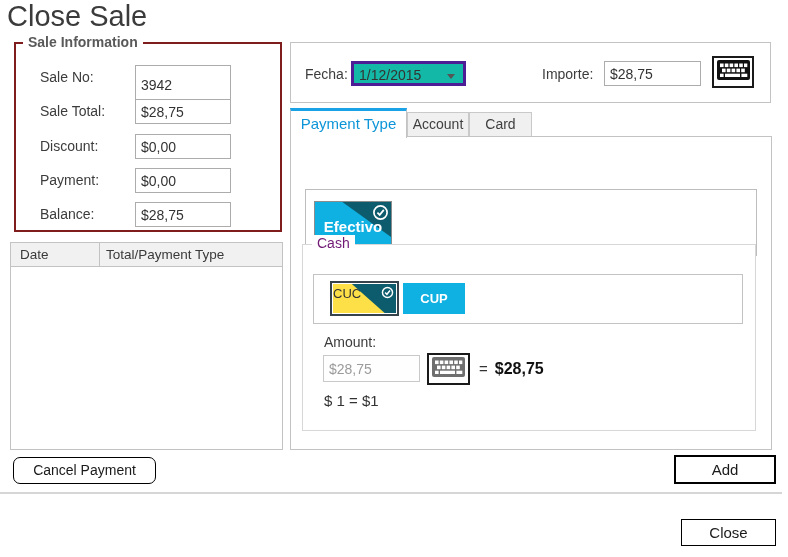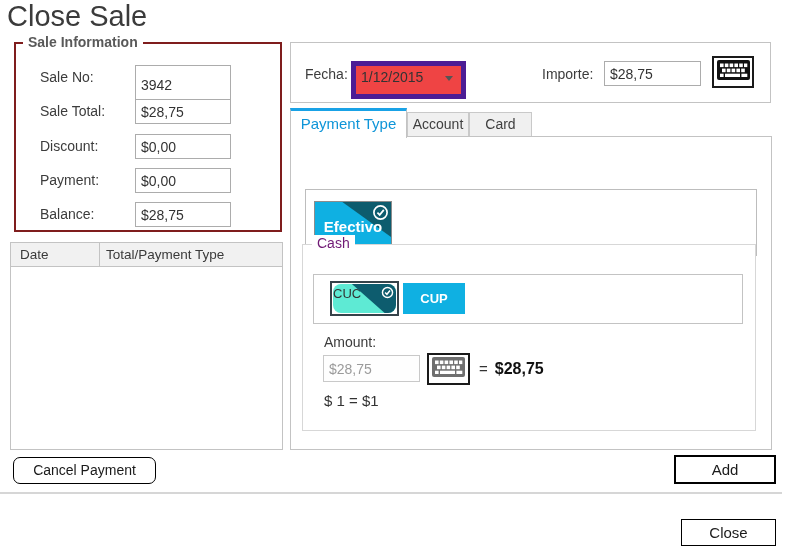--- a/index.html
+++ b/index.html
@@ -19,21 +19,21 @@
           font-size:14px; color:#333; padding:0 5px; outline:none; }
 
   
   .paytable { position:absolute; left:10px; top:242px; width:273px; height:208px; border:1px solid #c3c3c3; background:#fff; }
   .paytable .thead { display:flex; height:24px; background:#f1f1f1; border-bottom:1px solid #c3c3c3; align-items:center; font-size:13.5px; color:#3a3a3a; }
   .paytable .th1 { width:88px; padding-left:9px; }
   .paytable .th2 { flex:1; padding-left:6px; border-left:1px solid #c3c3c3; height:24px; line-height:24px; }
 
   
   .fecha-panel { position:absolute; left:290px; top:42px; width:481px; height:61px; border:1px solid #c3c3c3; }
-  .combo { position:absolute; left:60px; top:18px; width:115px; height:38px; border:5px solid #4c1d95; background:#ef4444;
+  .combo { position:absolute; left:60px; top:18px; width:115px; height:25px; border:3px solid #4c1d95; background:#14b8a6;
            font-size:14px; color:#333; line-height:23px; padding-left:5px; cursor:default; }
   .combo .arrow { position:absolute; right:8px; top:10px; width:0; height:0;
                   border-left:4px solid transparent; border-right:4px solid transparent; border-top:5px solid #555; }
 
   .kb-btn { position:absolute; background:#fff; border:2px solid #1a1a1a; display:flex; align-items:center; justify-content:center; cursor:pointer; }
 
   
   .tab { position:absolute; cursor:pointer; text-align:center; }
   .tab-active { left:290px; top:108px; width:117px; height:30px; background:#fff; z-index:3;
                 border-top:3px solid #19a2e6; border-left:1px solid #c3c3c3; border-right:1px solid #c3c3c3;
@@ -53,21 +53,21 @@
   .corner-cuc { clip-path:polygon(30% 0, 100% 0, 100% 100%, 82% 100%); }
   .cyan-btn .cap { position:absolute; left:0; right:0; text-align:center; color:#fff; font-weight:bold; }
   .chk { position:absolute; }
 
   .efectivo { left:8px; top:11px; width:78px; height:48px; border:1px solid #8c8c8c; }
   .efectivo .cap { top:16px; font-size:15px; }
 
   .cash-box { position:absolute; left:11px; top:107px; width:454px; height:187px; border:1px solid #d7d7d7; }
   .currency-wrap { position:absolute; left:10px; top:29px; width:430px; height:50px; border:1px solid #c3c3c3; }
   .cuc-focus { position:absolute; left:16px; top:6px; width:69px; height:35px; border:2px solid #36434a; background:#fff; padding:1px; }
-  .cuc { position:relative; width:100%; height:100%; background:#5eead4; overflow:hidden; cursor:pointer;border-radius:8px; }
+  .cuc { position:relative; width:100%; height:100%; background:#fde047; overflow:hidden; cursor:pointer; }
   .cuc .cap { top:10px; font-size:13px; }
   .cup { left:89px; top:8px; width:62px; height:31px; }
   .cup .cap { top:8px; font-size:13px; }
 
   .eq-row { position:absolute; left:176px; top:115px; display:flex; align-items:baseline; font-size:15px; color:#333; }
   .eq-row .val { font-weight:bold; font-size:16px; color:#111; margin-left:7px; }
   .rate { position:absolute; left:21px; top:147px; font-size:15px; color:#333; }
 
   .push-btn { position:absolute; background:#fff; border:1px solid #000; color:#1a1a1a; text-align:center; cursor:pointer;
               font-family:"Liberation Sans",sans-serif; }

